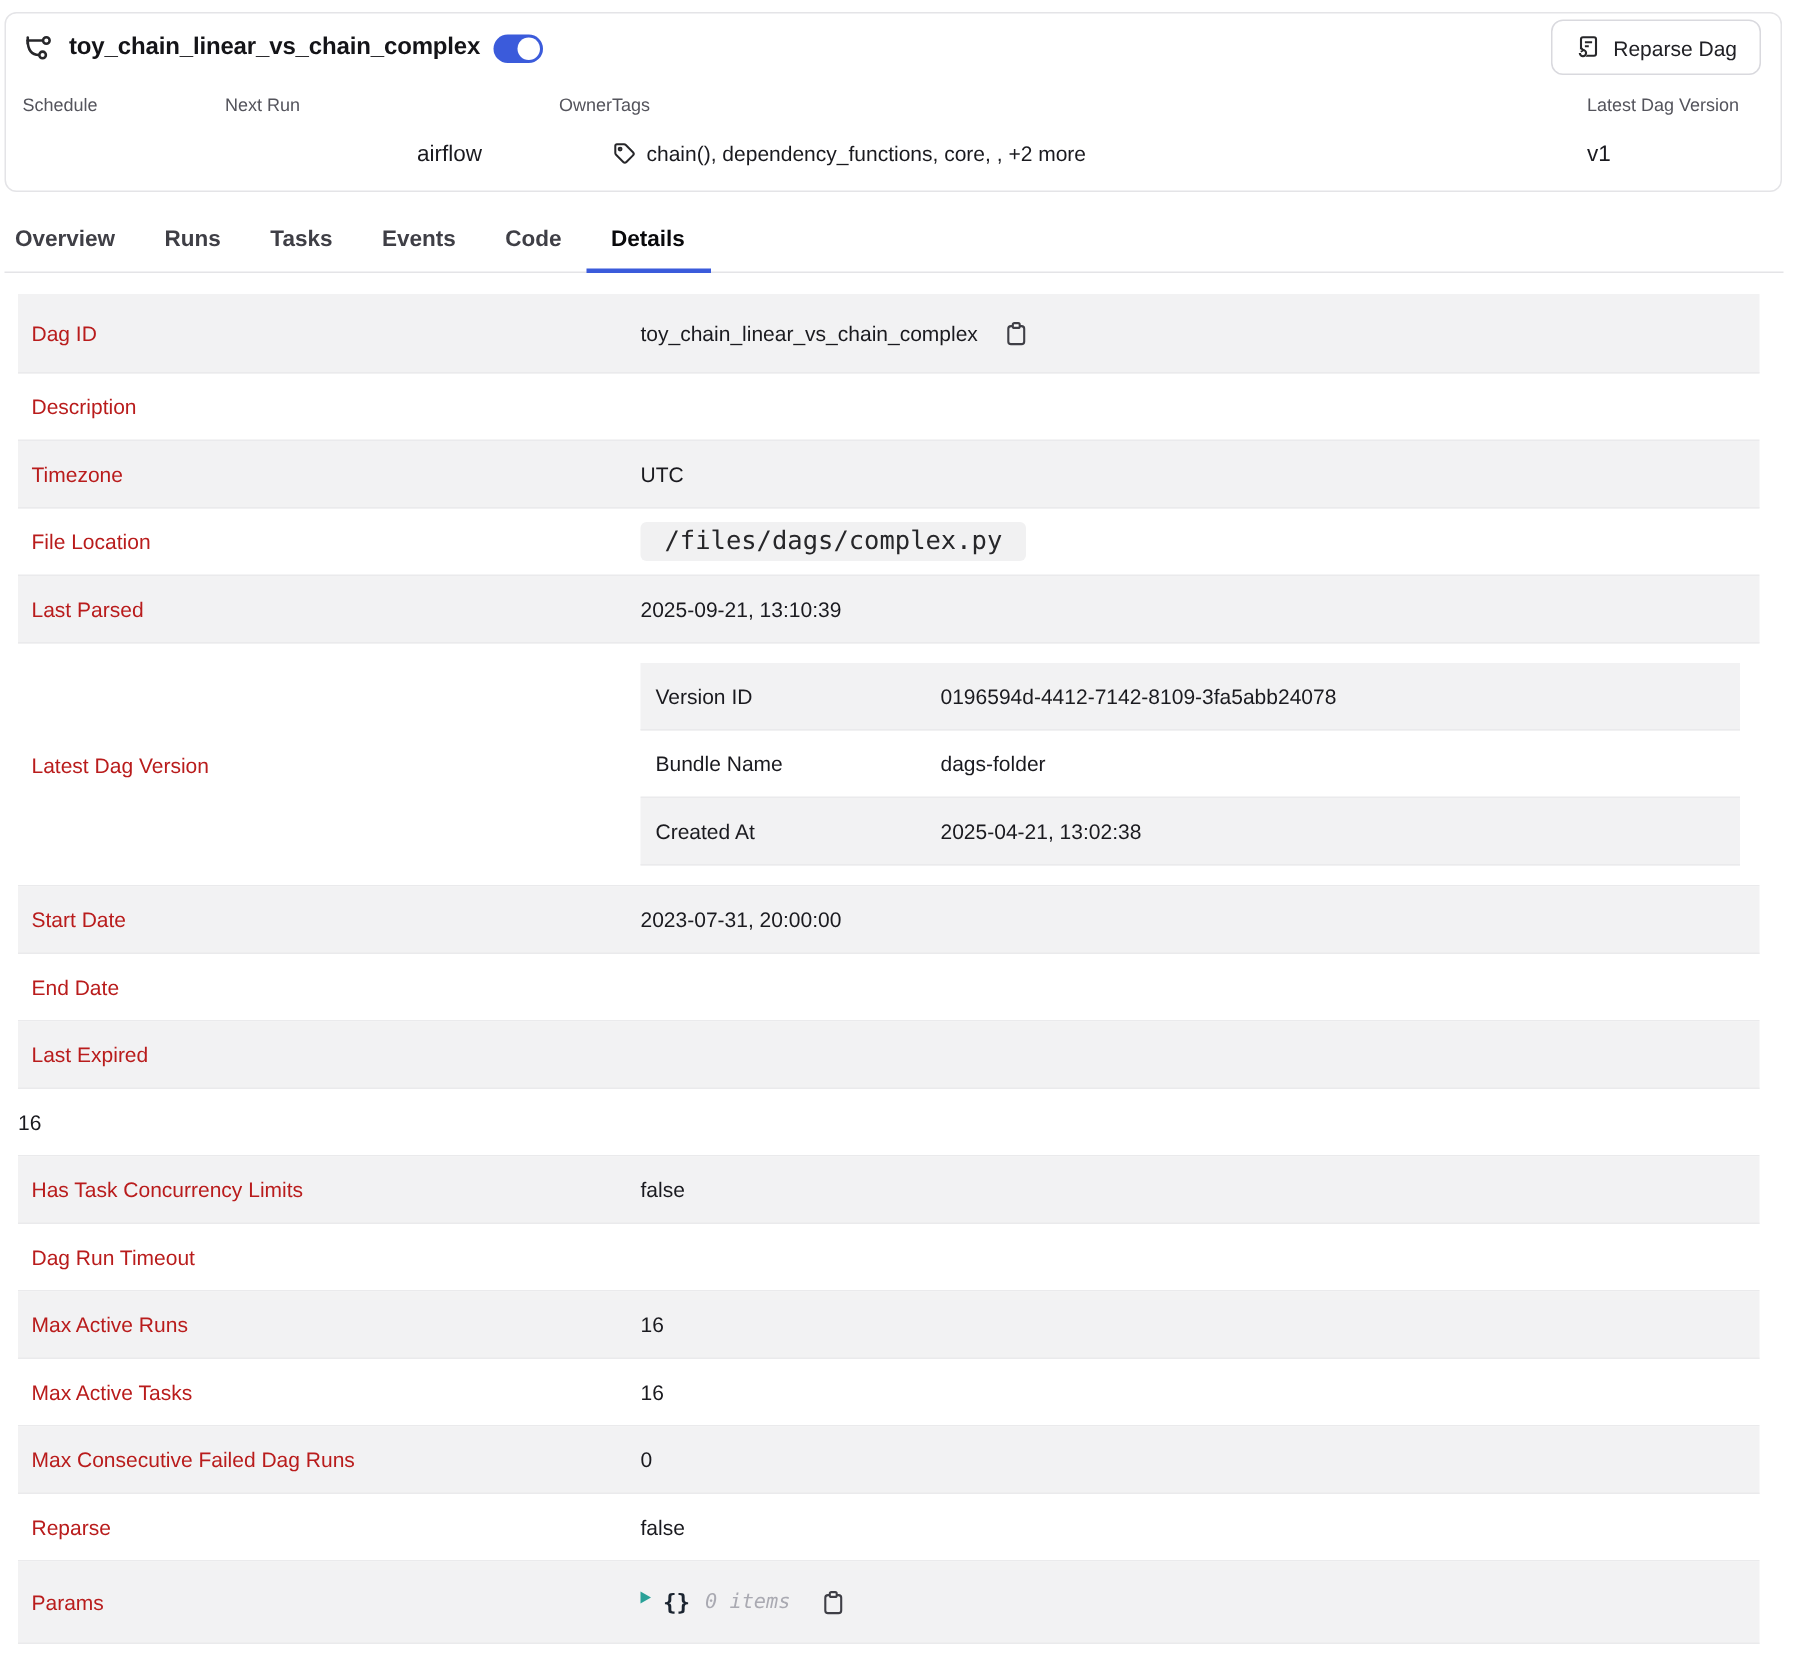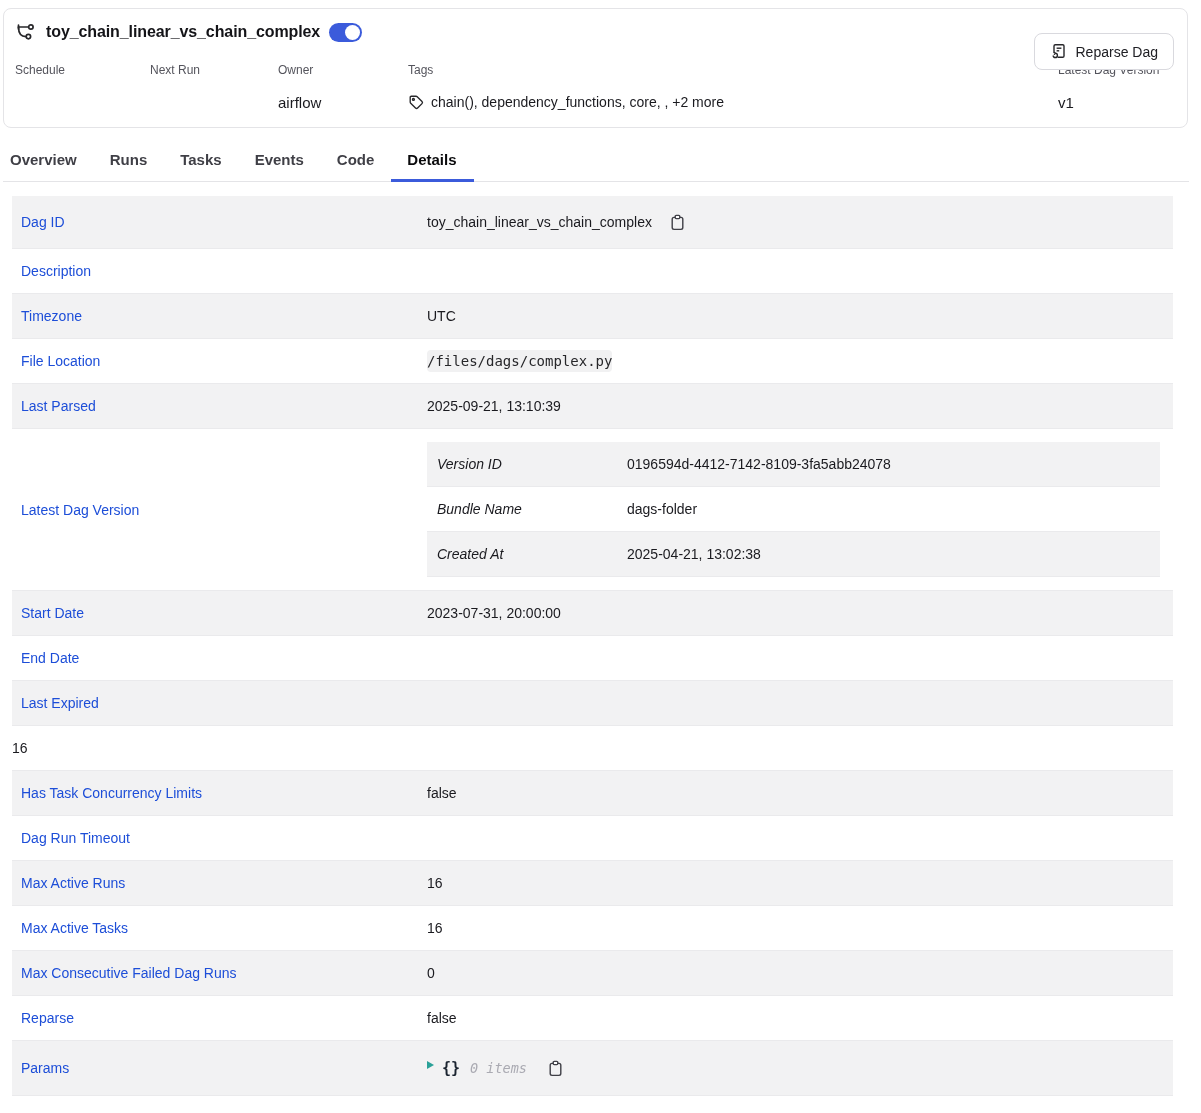--- a/index.html
+++ b/index.html
@@ -12,54 +12,54 @@
        font-family:"Liberation Sans",sans-serif;-webkit-font-smoothing:antialiased;}
 
   
   .card{position:relative;margin:8px 13px 0 3px;border:1px solid var(--border);
         border-radius:8px;padding:13px 16px 15px 9px;background:#fff;}
   .title-row{display:flex;align-items:center;gap:9px;margin-bottom:21px;padding-left:2px;}
   .dag-title{font-size:16px;font-weight:700;letter-spacing:-.1px;color:#141418;}
   .toggle{width:33px;height:19px;border-radius:10px;background:var(--accent-blue);
           position:relative;display:inline-block;cursor:pointer;flex:0 0 auto;}
   .toggle .knob{position:absolute;top:2px;right:2px;width:15px;height:15px;border-radius:50%;background:#fff;}
-  .reparse-btn{position:absolute;top:24px;right:13px;display:inline-flex;align-items:center;gap:9px;
+  .reparse-btn{position:absolute;top:4px;right:13px;display:inline-flex;align-items:center;gap:9px;
         background:#fff;border:1px solid #d9d9de;border-radius:8px;padding:9px 15px;
         font-size:14px;font-weight:500;color:#202025;cursor:pointer;font-family:inherit;}
   .meta-row{display:flex;align-items:flex-start;padding-left:2px;}
   .meta-col .m-label{font-size:12px;font-weight:500;color:var(--label-gray);margin-bottom:15px;white-space:nowrap;}
   .meta-col .m-value{font-size:15px;color:#1a1a1f;display:flex;align-items:center;gap:7px;min-height:20px;}
   .col-schedule{width:135px;}  .col-latest{width:264px;}  .col-next{width:128px;}
-  .col-owner{width:130px;}     .col-tags{flex:1;}
+  .col-owner{width:130px;text-align:right;}     .col-tags{flex:1;}
   .col-version{margin-left:auto;width:113px;}
   .tags-value{font-size:14px !important;gap:6px !important;}
 
   
   .tabbar{display:flex;gap:33px;margin:12px 12px 0 3px;padding-left:7px;
           border-bottom:1px solid var(--border);}
   .tab{font-size:15px;font-weight:600;color:#3f3f46;padding:11px 0 13px;position:relative;cursor:pointer;white-space:nowrap;}
   .tab.active{color:#0a0a0c;}
   .tab.active::after{content:"";position:absolute;left:-16px;right:-17px;bottom:-1px;height:3px;background:var(--accent-blue);}
 
   
   .dtable{margin:14px 28px 0 12px;}
   .drow{display:flex;align-items:center;min-height:45px;border-bottom:1px solid var(--row-border);font-size:14px;}
   .drow:nth-child(odd){background:var(--row-gray);}
   .drow.tall{min-height:53px;}
   .drow.taller{min-height:55px;}
-  .dlabel{flex:0 0 415px;padding-left:9px;color:#1d4ed8;}
+  .dlabel{flex:0 0 415px;padding-left:9px;color:#b91c1c;}
   .dvalue{flex:1;padding-right:13px;display:flex;align-items:center;color:#1a1a1f;}
   .copy-gap{margin-left:18px;display:inline-flex;cursor:pointer;background:none;border:none;padding:0;}
-  code.path{font-family:"DejaVu Sans Mono",monospace;font-size:14px;color:#27272a;
-            background:var(--code-bg);padding:3px 0;border-radius:4px;}
+  code.path{font-family:"DejaVu Sans Mono",monospace;font-size:17px;color:#27272a;
+            background:var(--code-bg);padding:3px 16px;border-radius:4px;}
   
   .ntable{width:100%;margin:13px 0;}
   .nrow{display:flex;align-items:center;min-height:45px;border-bottom:1px solid var(--row-border);font-size:14px;}
   .nrow:nth-child(odd){background:var(--row-gray);}
-  .nlabel{flex:0 0 200px;padding-left:10px;font-style:italic;}
+  .nlabel{flex:0 0 200px;padding-left:10px;}
   .nvalue{flex:1;}
   
   .json-view{display:flex;align-items:center;}
   .json-arrow{width:0;height:0;border-left:7px solid var(--json-arrow);
               border-top:4.5px solid transparent;border-bottom:4.5px solid transparent;
               margin:-6px 8px 0 0;cursor:pointer;}
   .json-braces{font-family:"DejaVu Sans Mono",monospace;font-weight:700;font-size:15px;color:#1b2430;margin-right:10px;}
   .json-items{font-family:"DejaVu Sans Mono",monospace;font-style:italic;font-size:13.5px;color:var(--json-muted);margin-right:21px;}
   svg{display:block;}
 </style>

